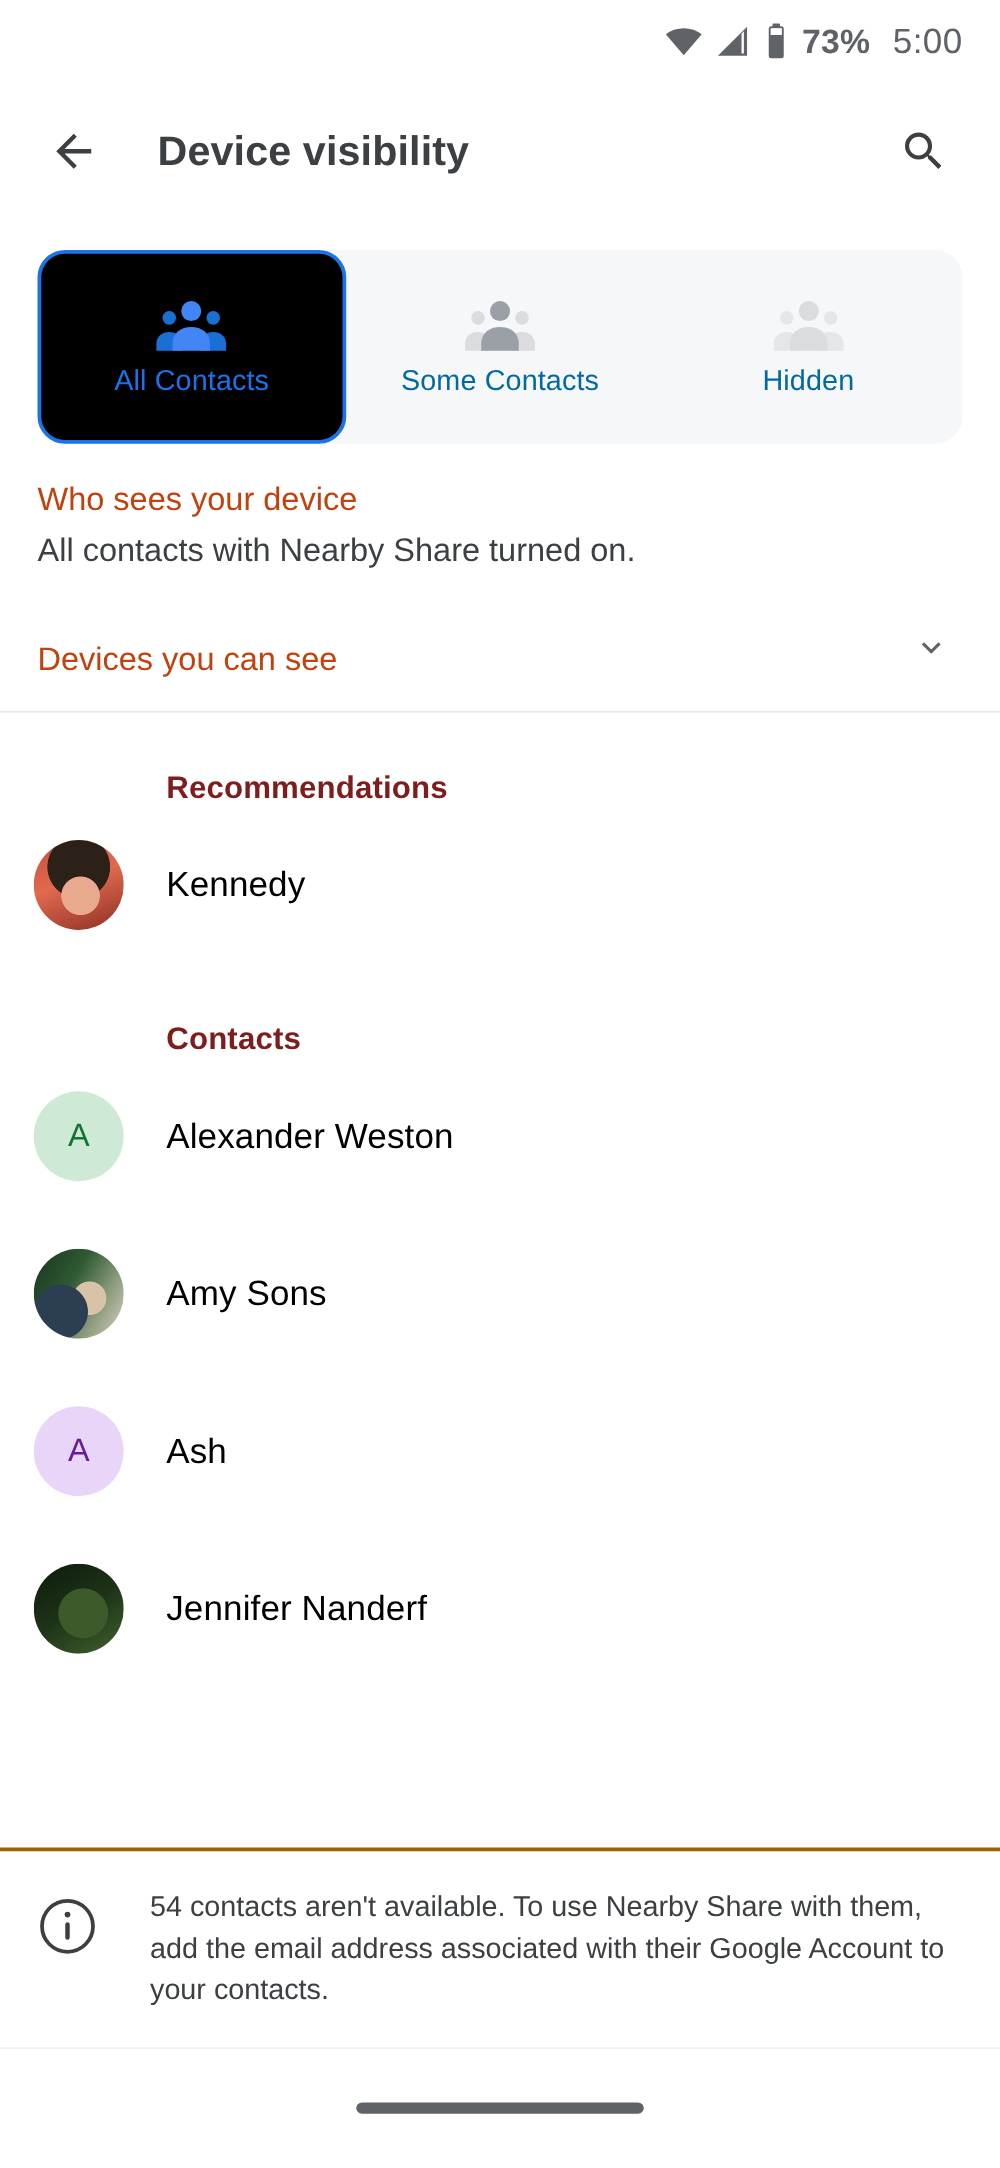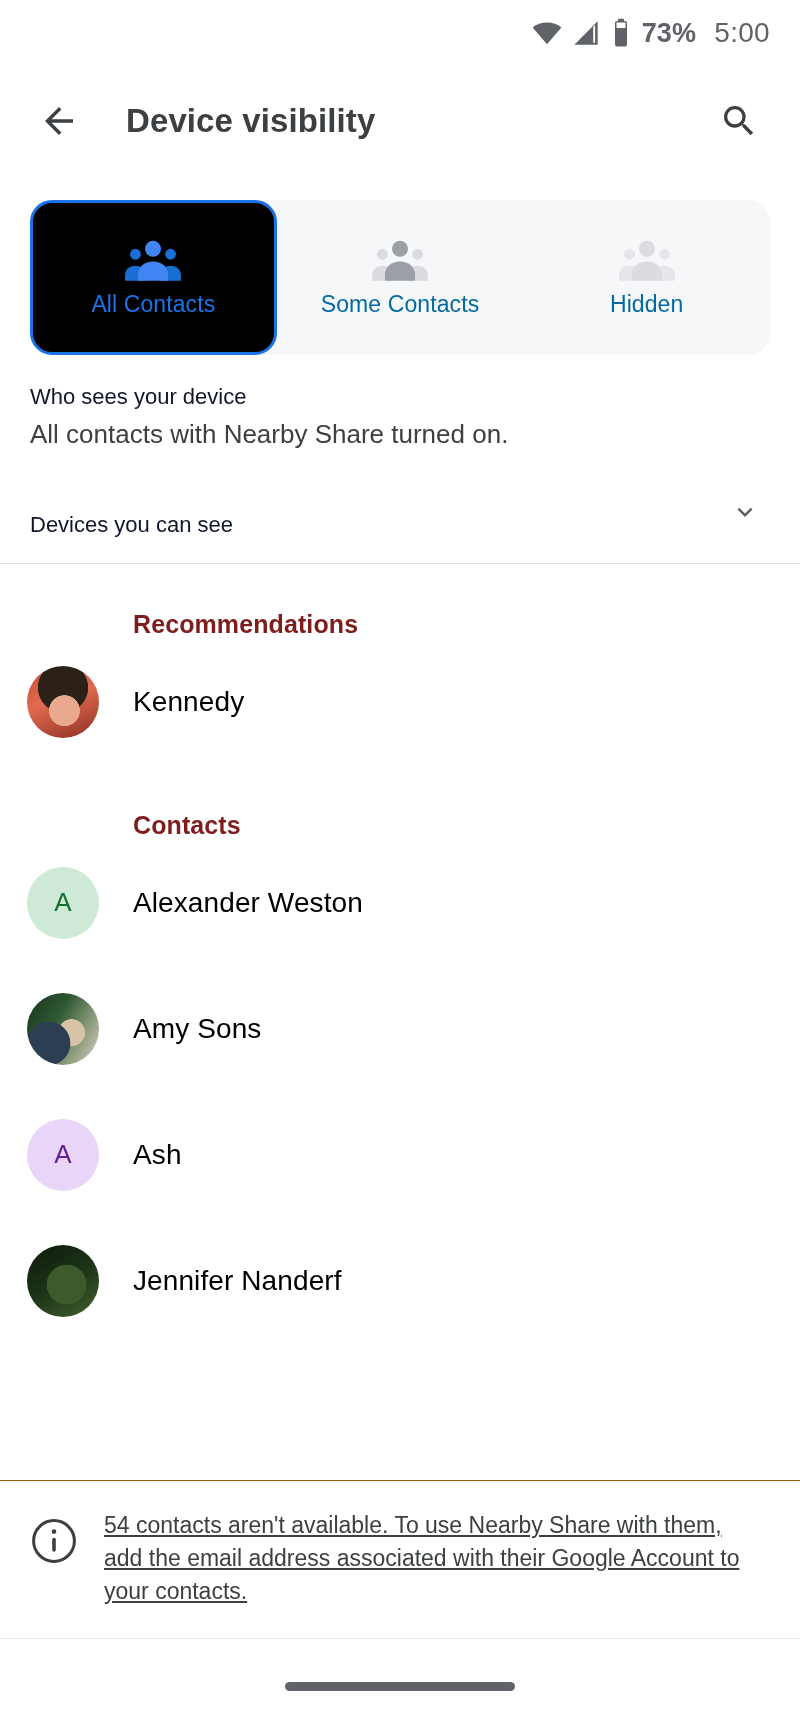--- a/index.html
+++ b/index.html
@@ -65,21 +65,21 @@
   .tab .tlabel { font-size:23px; color:#0369a1; letter-spacing:0.1px; }
   .tab.selected .tlabel { color:#1a73e8; }
   .tab svg { display:block; }
 
   
   .desc {
     padding:26px 30px 22px 30px;
   }
   .desc .group { margin-bottom:34px; }
   .desc .group:last-child { margin-bottom:0; }
-  .desc .lbl { font-size:22px; color:#0f172a; line-height:1.45; }
+  .desc .lbl { font-size:26px; color:#c2410c; line-height:1.45; }
   .desc .val { font-size:26px; color:#3c4043; line-height:1.42; margin-top:3px; }
   .desc-row { display:flex; align-items:flex-end; }
   .desc-row .txtcol { flex:1; padding-right:10px; }
   .chev { width:50px; height:50px; display:flex; align-items:center; justify-content:center; cursor:pointer; flex:none; margin-bottom:4px; }
 
   .divider { height:1px; background:#e0e0e0; width:100%; }
 
   
   .list { padding-bottom:10px; }
   .section-head {
@@ -122,26 +122,25 @@
     background:
       radial-gradient(circle at 55% 55%, #3d5a2a 0 35%, rgba(61,90,42,0) 36%),
       linear-gradient(150deg,#0d1a0c 0%,#1d3317 50%,#41612f 100%);
   }
 
   
   .banner {
     position:absolute;
     left:0; right:0; bottom:96px;
     background:#fff;
-    border-top:1px solid #a16207;
+    border-top:3px solid #a16207;
     display:flex;
     align-items:flex-start;
     padding:28px 34px 30px 30px;
-    gap:26px;
-    text-decoration:underline;
+    gap:42px;
   }
   .banner .info-icon { flex:none; margin-top:8px; }
   .banner .btext {
     font-size:23px;
     color:#3c4043;
     line-height:1.43;
   }
 
   
   .navbar {

